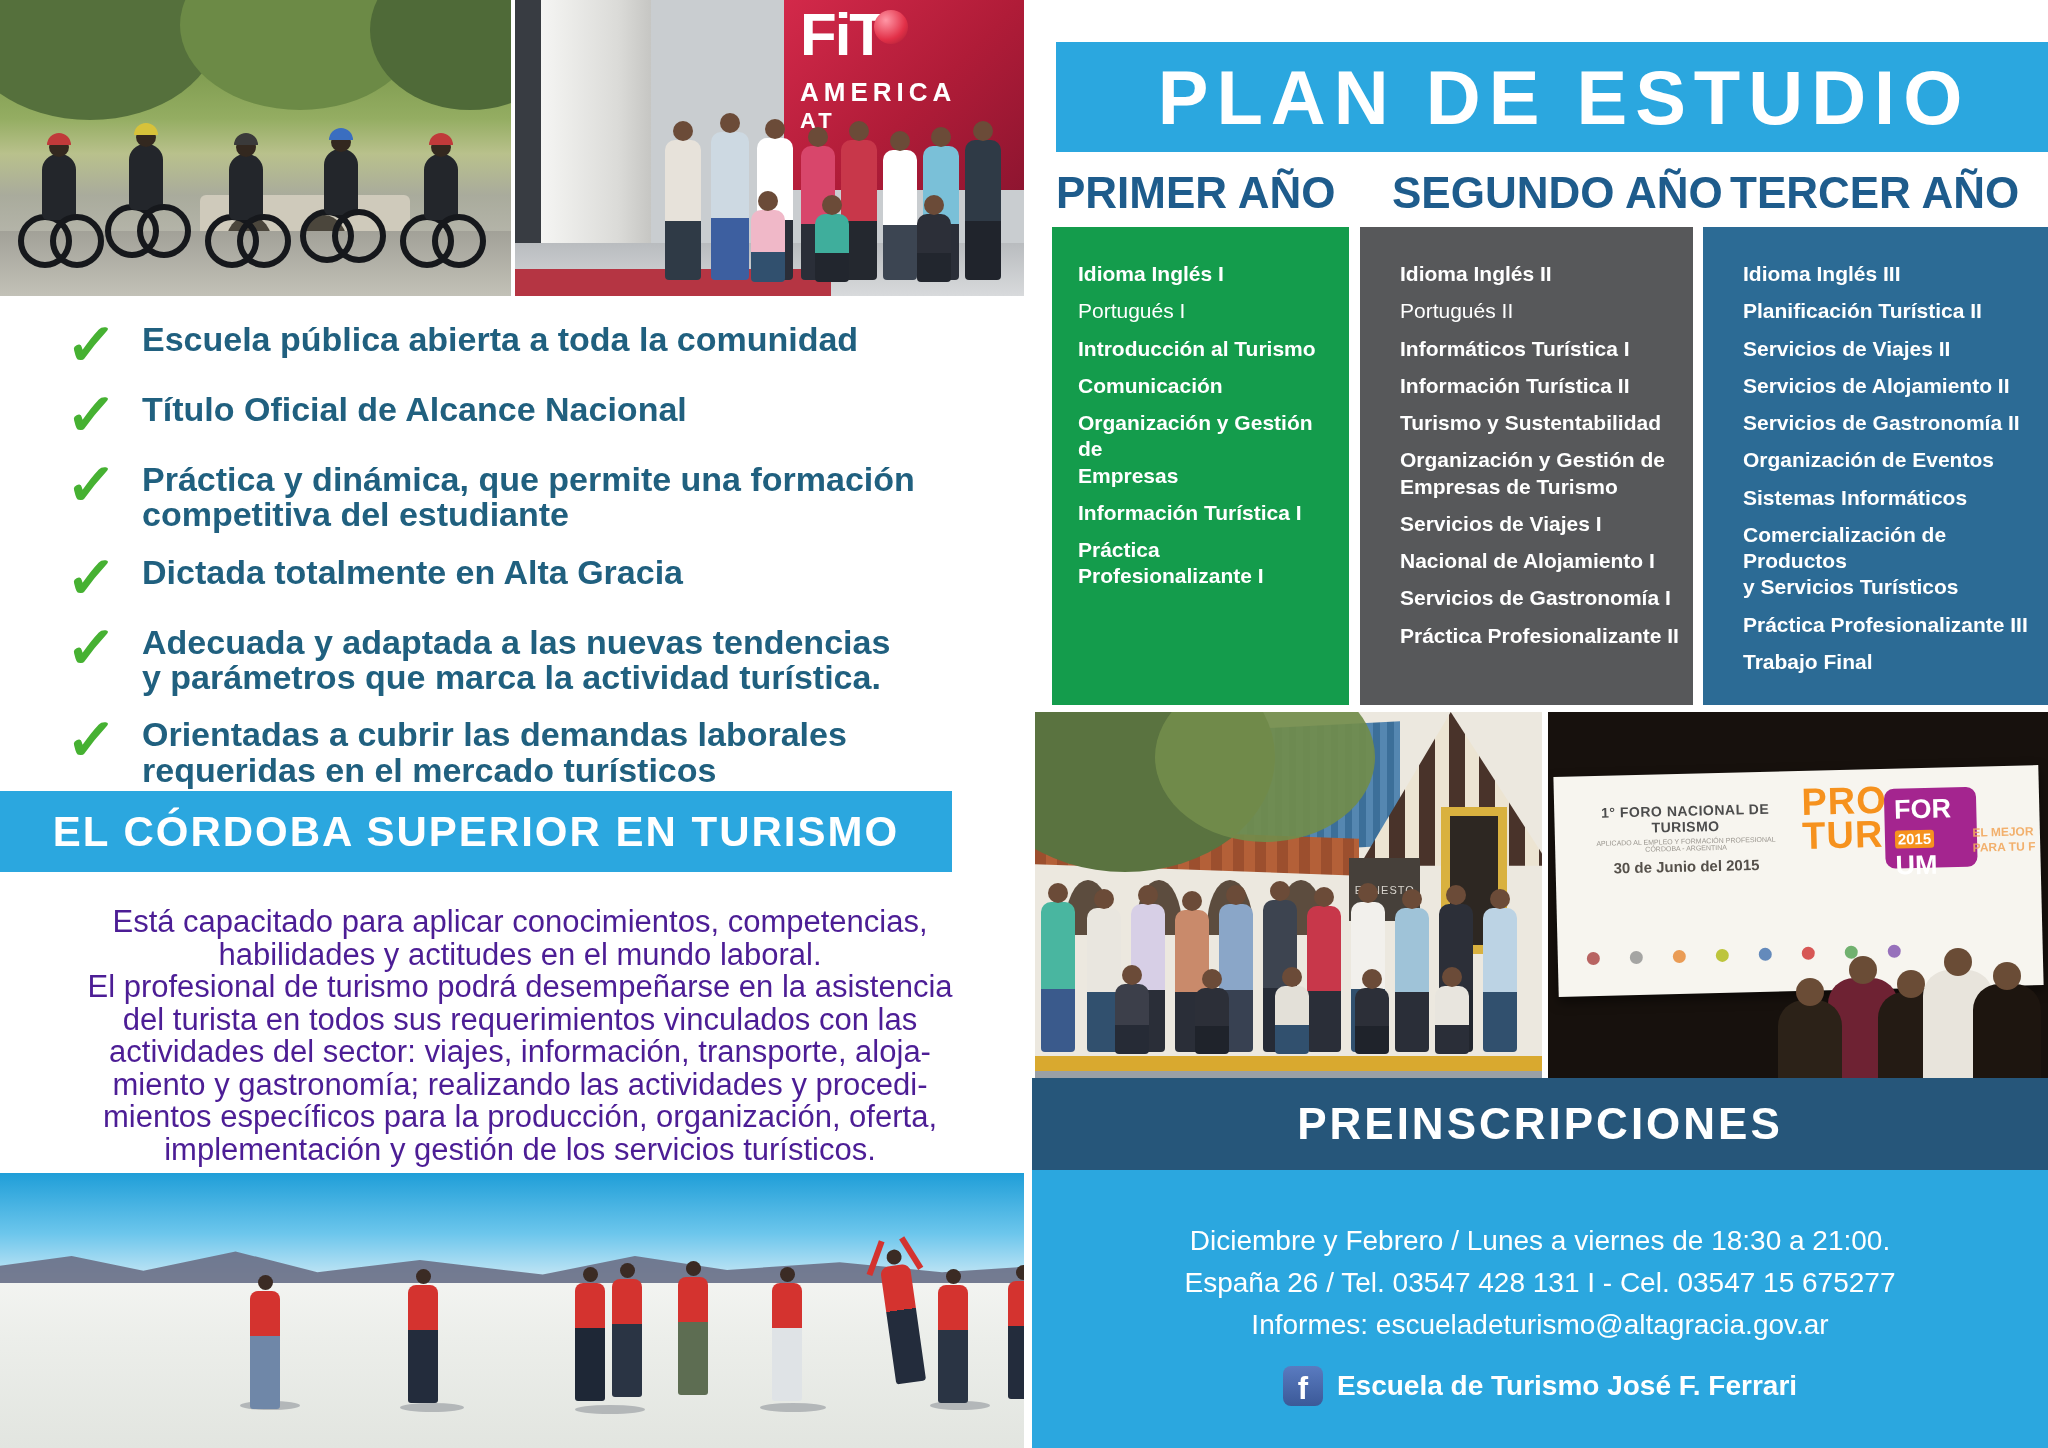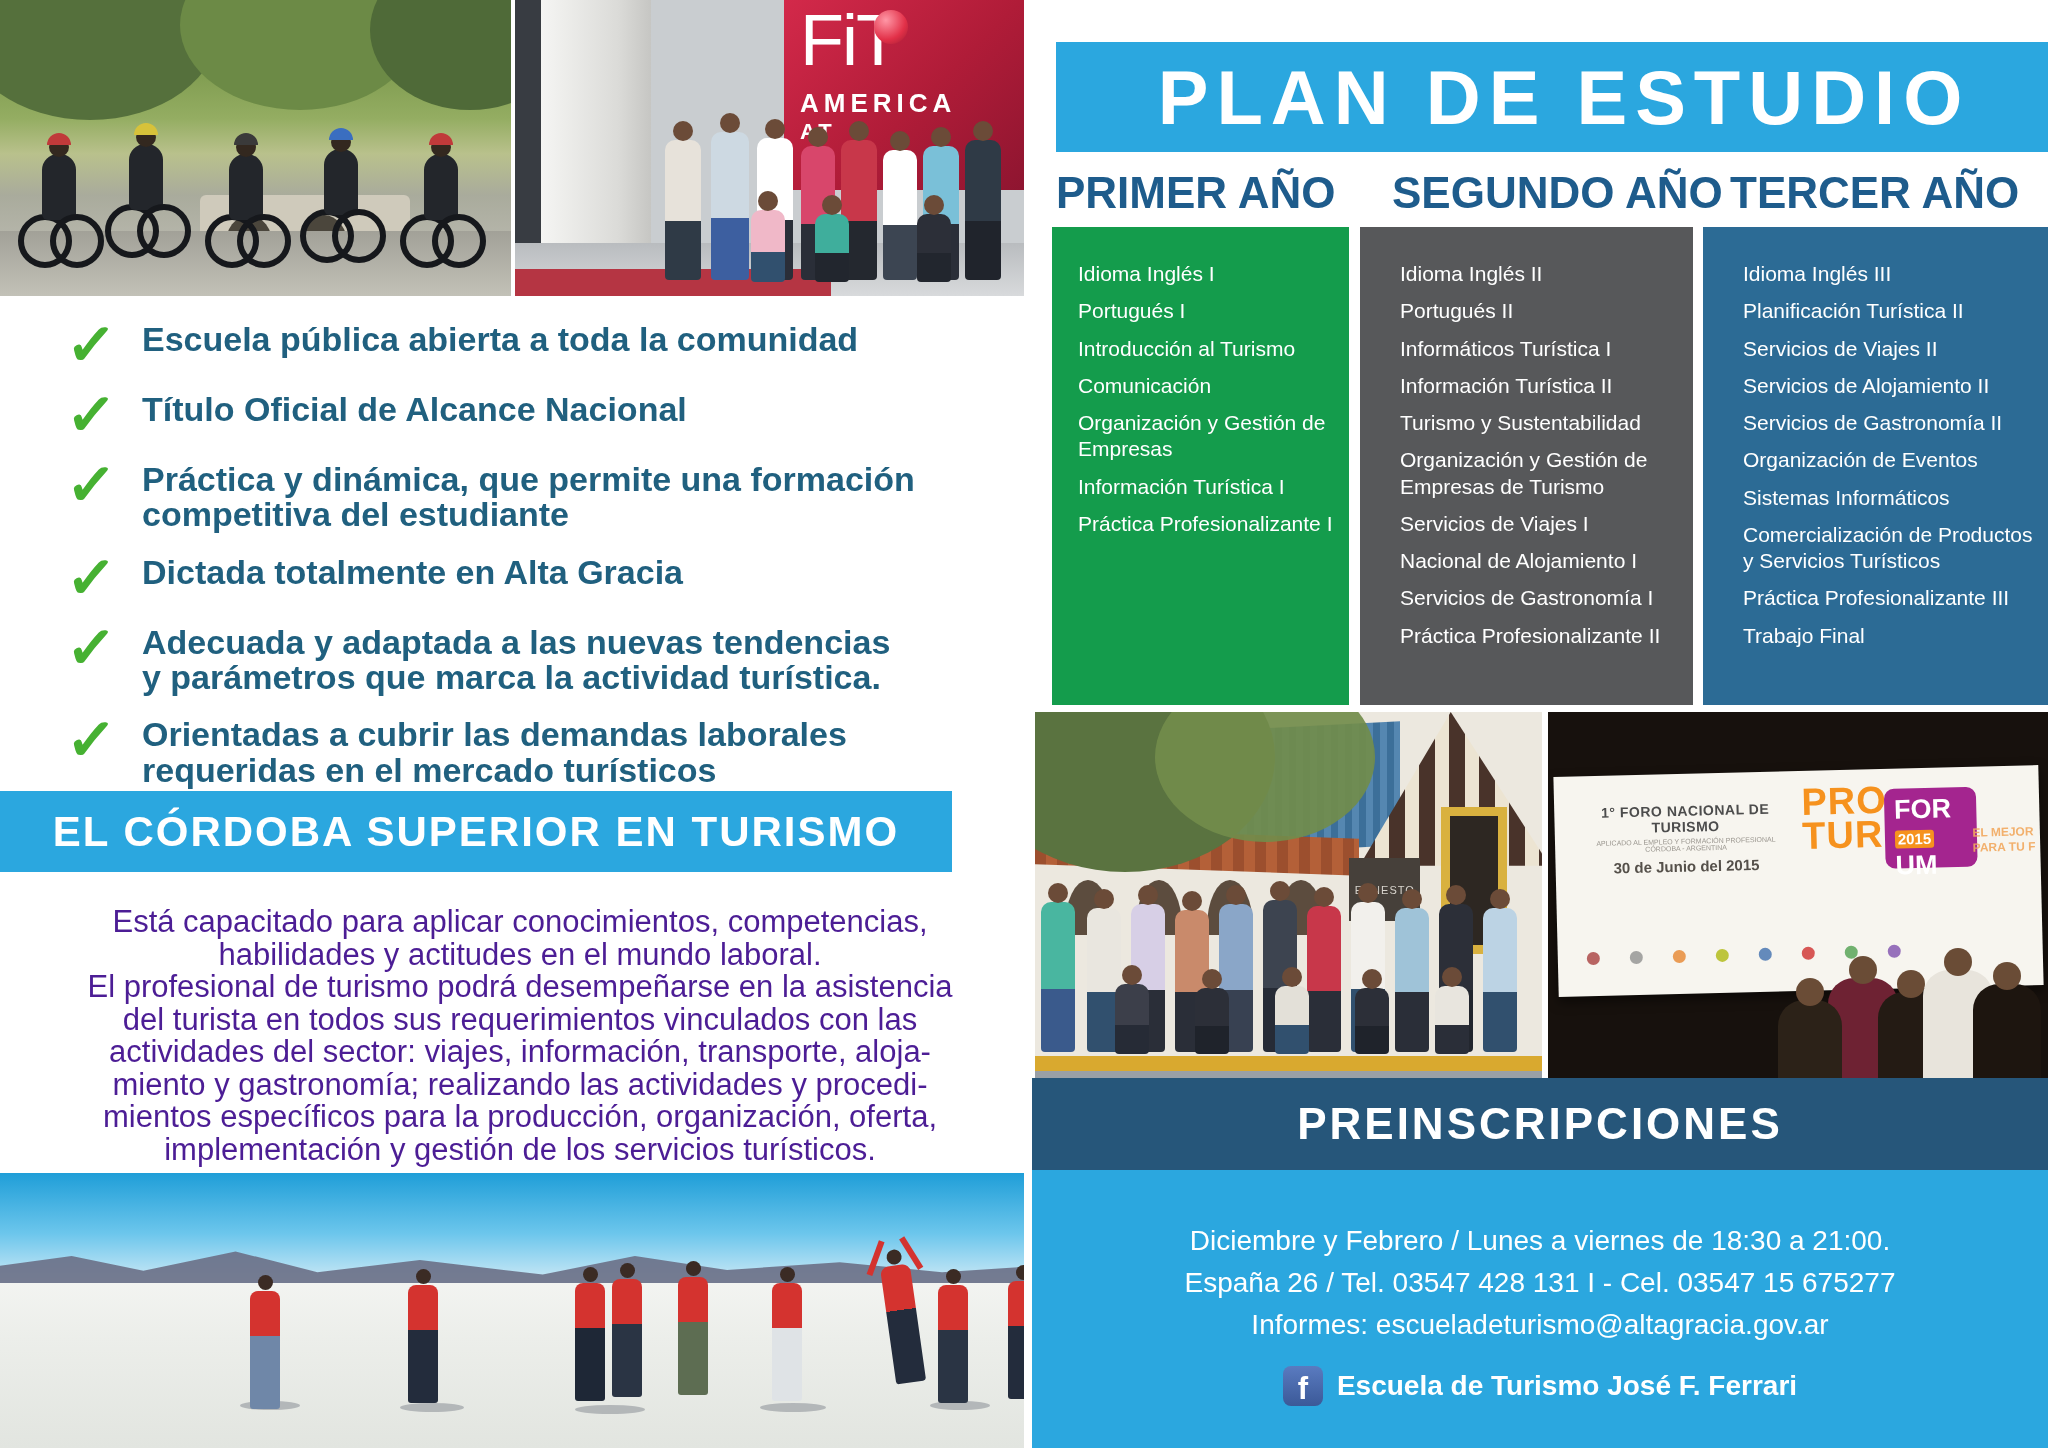--- a/index.html
+++ b/index.html
@@ -23,21 +23,21 @@
   .rider::before{content:"";position:absolute;top:-17px;left:7px;width:20px;height:20px;border-radius:50%;background:#33281f;}
   .rider::after{content:"";position:absolute;top:-21px;left:5px;width:24px;height:12px;border-radius:12px 12px 0 0;background:var(--h,#c03a3a);}
 
   .ph-fit{left:515px;top:0;width:509px;height:296px;background:#c9cdd0;}
   .fit-dark{left:0;top:0;width:26px;height:100%;background:#383c42;}
   .fit-col{left:26px;top:0;width:110px;height:100%;background:linear-gradient(90deg,#f5f5f3,#dbdbd8 70%,#c6c6c3);}
   .fit-floor{left:0;bottom:0;width:100%;height:18%;background:linear-gradient(180deg,#b9bcbf,#d8dadc);}
   .fit-carpet{left:0;bottom:0;width:62%;height:9%;background:#b53543;}
   .fit-sign{right:0;top:0;width:240px;height:190px;background:linear-gradient(135deg,#d3294a,#b01c38 55%,#8e1530);
     color:#fff;padding:6px 0 0 16px;box-sizing:border-box;}
-  .fit-title{font-size:72px;font-weight:normal;line-height:.95;letter-spacing:-2px;position:relative;}
+  .fit-title{font-size:60px;font-weight:bold;line-height:.95;letter-spacing:-2px;position:relative;}
   .fit-ball{position:absolute;left:74px;top:4px;width:34px;height:34px;border-radius:50%;
     background:radial-gradient(circle at 35% 30%,#ff97a6,#e23048 60%,#9e1b31);}
   .fit-sub{font-size:26px;font-weight:bold;letter-spacing:5px;margin-top:14px;}
   .fit-sub2{font-size:22px;font-weight:bold;letter-spacing:4px;}
 
   .person{position:absolute;border-radius:10px 10px 4px 4px;
     background:linear-gradient(var(--s,#f2f0ec) 0 58%,var(--l,#262b36) 58%);}
   .person::before{content:"";position:absolute;top:-19px;left:50%;margin-left:-10px;width:20px;height:20px;border-radius:50%;background:#6b4b38;}
 
   .ph-salt{left:0;top:1173px;width:1024px;height:275px;background:linear-gradient(180deg,#ffffff,#eceeea 60%,#e2e5e0);}
@@ -92,21 +92,21 @@
     text-align:center;white-space:pre-line;}
 
   
   .band-top{left:1032px;top:42px;width:1016px;height:110px;background:#2BA7DF;color:#fff;
     display:flex;align-items:center;justify-content:center;font-size:76px;font-weight:bold;letter-spacing:8px;margin-left:24px;}
   .col-head{top:168px;color:#1E5C8C;font-size:44px;font-weight:bold;white-space:nowrap;}
   .panel{top:227px;height:478px;box-sizing:border-box;padding:34px 14px 0 26px;}
   .panel-green{left:1052px;width:297px;background:#149C4C;}
   .panel-gray{left:1360px;width:333px;background:#57585A;padding-left:40px;}
   .panel-steel{left:1703px;width:345px;background:#2C6B95;padding-left:40px;}
-  .course{color:#fff;font-size:21px;font-weight:normal;line-height:1.25;margin-bottom:11px;white-space:pre-line;}
+  .course{color:#fff;font-size:21px;font-weight:bold;line-height:1.25;margin-bottom:11px;white-space:pre-line;}
   .course.reg{font-weight:normal;}
 
   .band-navy{left:1032px;top:1078px;width:1016px;height:92px;background:#26567A;color:#fff;
     display:flex;align-items:center;justify-content:center;font-size:44px;font-weight:bold;letter-spacing:3px;}
   .area-blue{left:1032px;top:1170px;width:1016px;height:278px;background:#2BA7DF;color:#fff;
     box-sizing:border-box;padding-top:50px;text-align:center;}
   .contact-line{font-size:28px;line-height:42px;}
   .fb-row{margin-top:20px;display:flex;align-items:center;justify-content:center;gap:14px;}
   .fb-icon{width:40px;height:40px;border-radius:8px;background:linear-gradient(180deg,#5a7bc0,#3b5998);
     color:#fff;font-weight:bold;font-size:31px;display:flex;align-items:flex-end;justify-content:center;line-height:1.05;}

